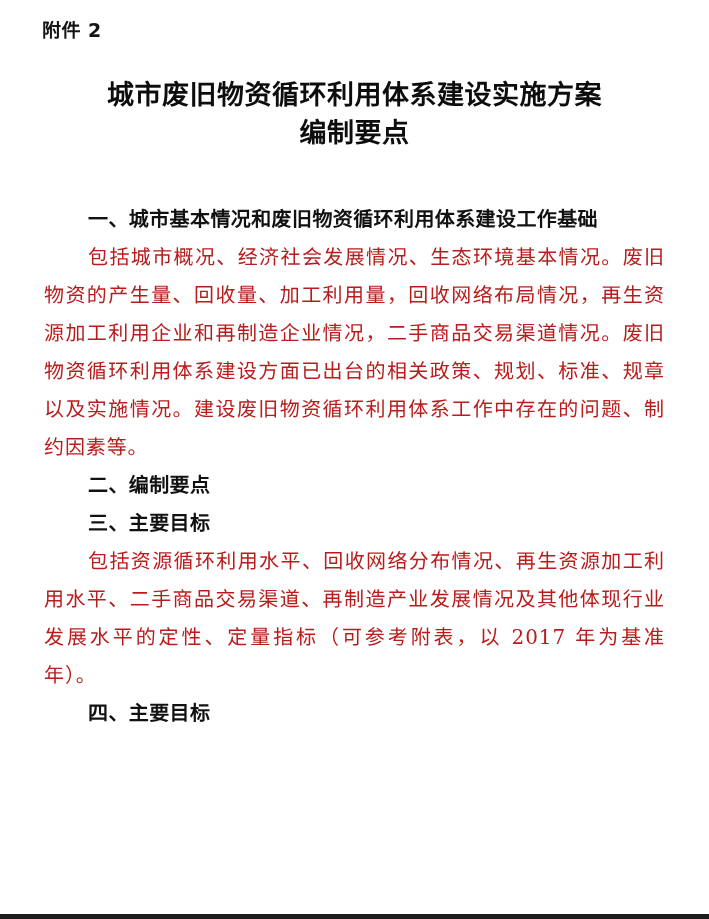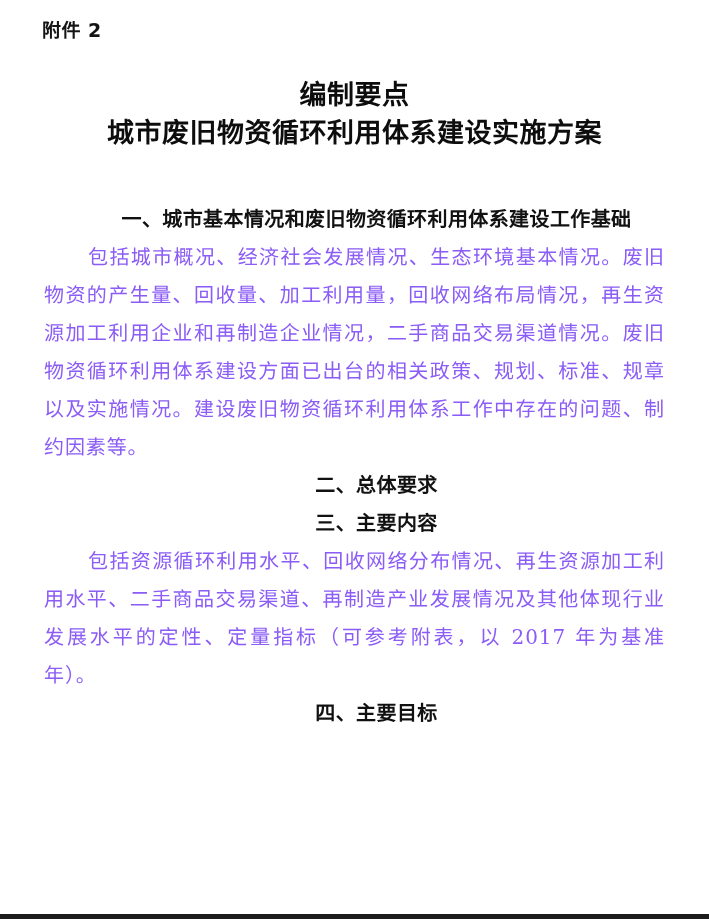--- a/index.html
+++ b/index.html
@@ -72,29 +72,28 @@
   .section-heading {
     font-family: "DejaVu Sans", "Liberation Sans", sans-serif;
     font-weight: 700;
     font-size: 20px;
     line-height: 38px;
     letter-spacing: 0.4px;
     color: #111111;
     text-indent: 44px;
     white-space: nowrap;
     margin: 0;
-    text-align: center;
   }
 
   .body-paragraph {
     font-family: "DejaVu Serif", "Liberation Serif", serif;
     font-size: 20px;
     line-height: 38px;
     letter-spacing: 0.9px;
-    color: #8b5cf6;
+    color: #b91c1c;
     text-align: justify;
     text-align-last: left;
     text-justify: inter-character;
     text-indent: 44px;
     margin: 0;
     word-break: break-all;
   }
 
   
   .page-bottom-edge {
@@ -107,32 +106,32 @@
   }
 </style>
 </head>
 <body>
 
 <div class="page">
 
   <div class="attachment-label">附件 2</div>
 
   <div class="doc-title">
+    <span class="title-line">城市废旧物资循环利用体系建设实施方案</span>
     <span class="title-line">编制要点</span>
-    <span class="title-line">城市废旧物资循环利用体系建设实施方案</span>
   </div>
 
   <div class="content">
 
     <h2 class="section-heading">一、城市基本情况和废旧物资循环利用体系建设工作基础</h2>
     <p class="body-paragraph">包括城市概况、经济社会发展情况、生态环境基本情况。废旧物资的产生量、回收量、加工利用量，回收网络布局情况，再生资源加工利用企业和再制造企业情况，二手商品交易渠道情况。废旧物资循环利用体系建设方面已出台的相关政策、规划、标准、规章以及实施情况。建设废旧物资循环利用体系工作中存在的问题、制约因素等。</p>
 
-    <h2 class="section-heading">二、总体要求</h2>
+    <h2 class="section-heading">二、编制要点</h2>
 
-    <h2 class="section-heading">三、主要内容</h2>
+    <h2 class="section-heading">三、主要目标</h2>
     <p class="body-paragraph">包括资源循环利用水平、回收网络分布情况、再生资源加工利用水平、二手商品交易渠道、再制造产业发展情况及其他体现行业发展水平的定性、定量指标（可参考附表，以 2017 年为基准年）。</p>
 
     <h2 class="section-heading">四、主要目标</h2>
 
   </div>
 
   <div class="page-bottom-edge"></div>
 
 </div>
 

